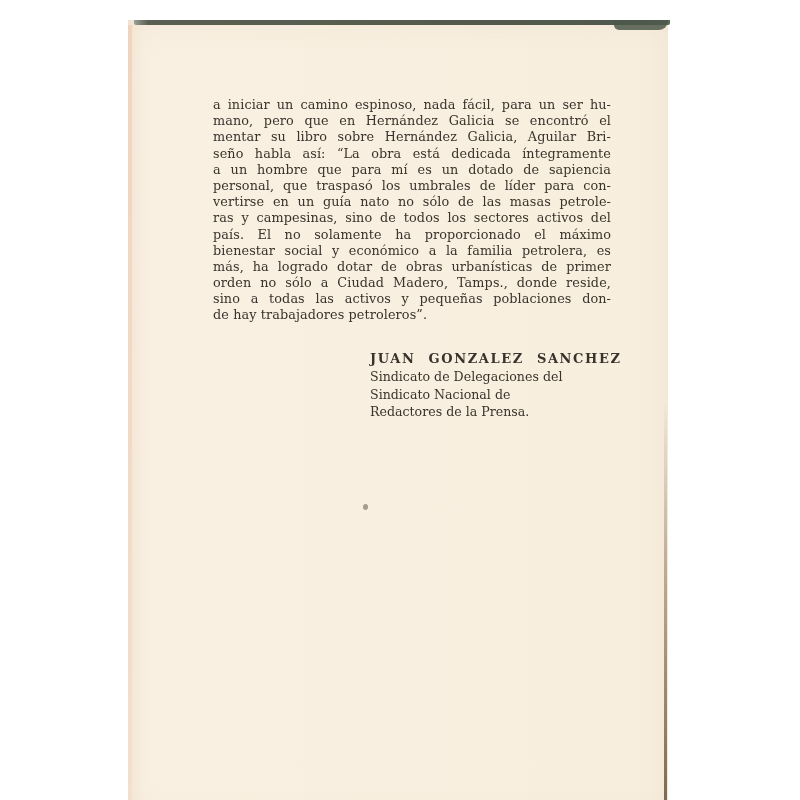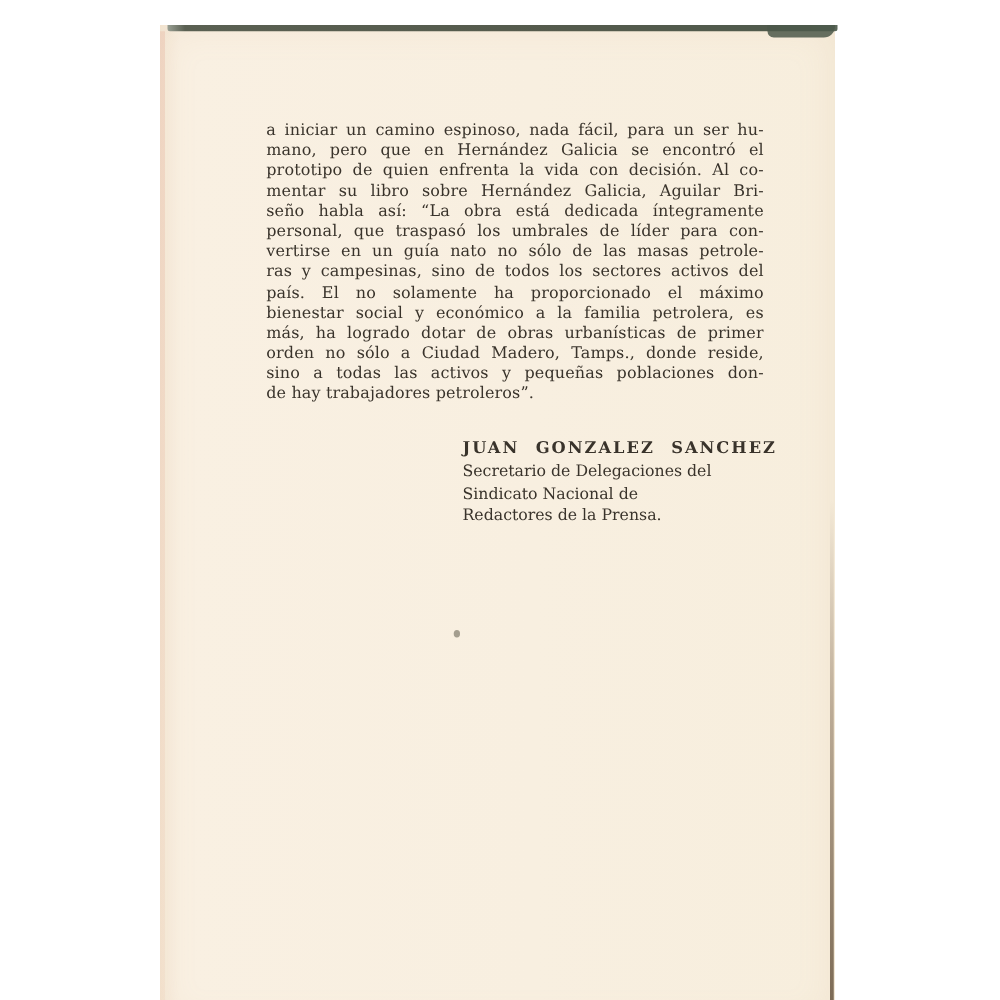--- a/index.html
+++ b/index.html
@@ -113,37 +113,37 @@
 
   <div class="page"></div>
   <div class="page-left-edge"></div>
   <div class="page-right-edge"></div>
   <div class="book-top-edge"></div>
   <div class="book-top-edge-blob"></div>
 
   <div class="text-block">
     <div class="tline">a iniciar un camino espinoso, nada fácil, para un ser hu-</div>
     <div class="tline">mano, pero que en Hernández Galicia se encontró el</div>
-    <div class="tline">prototipo de quien enfrenta la vida con decisión. Al co-</div>
     <div class="tline">mentar su libro sobre Hernández Galicia, Aguilar Bri-</div>
     <div class="tline">seño habla así: “La obra está dedicada íntegramente</div>
+    <div class="tline">a un hombre que para mí es un dotado de sapiencia</div>
     <div class="tline">personal, que traspasó los umbrales de líder para con-</div>
     <div class="tline">vertirse en un guía nato no sólo de las masas petrole-</div>
     <div class="tline">ras y campesinas, sino de todos los sectores activos del</div>
     <div class="tline">país. El no solamente ha proporcionado el máximo</div>
     <div class="tline">bienestar social y económico a la familia petrolera, es</div>
     <div class="tline">más, ha logrado dotar de obras urbanísticas de primer</div>
     <div class="tline">orden no sólo a Ciudad Madero, Tamps., donde reside,</div>
     <div class="tline">sino a todas las activos y pequeñas poblaciones don-</div>
     <div class="tline last">de hay trabajadores petroleros”.</div>
   </div>
 
   <div class="attribution">
     <div class="name">JUAN GONZALEZ SANCHEZ</div>
-    <div>Secretario de Delegaciones del</div>
+    <div>Sindicato de Delegaciones del</div>
     <div>Sindicato Nacional de</div>
     <div>Redactores de la Prensa.</div>
   </div>
 
   <div class="speck-mid"></div>
   <div class="speck-bottom"></div>
 
 </div>
 
 </body></html>

